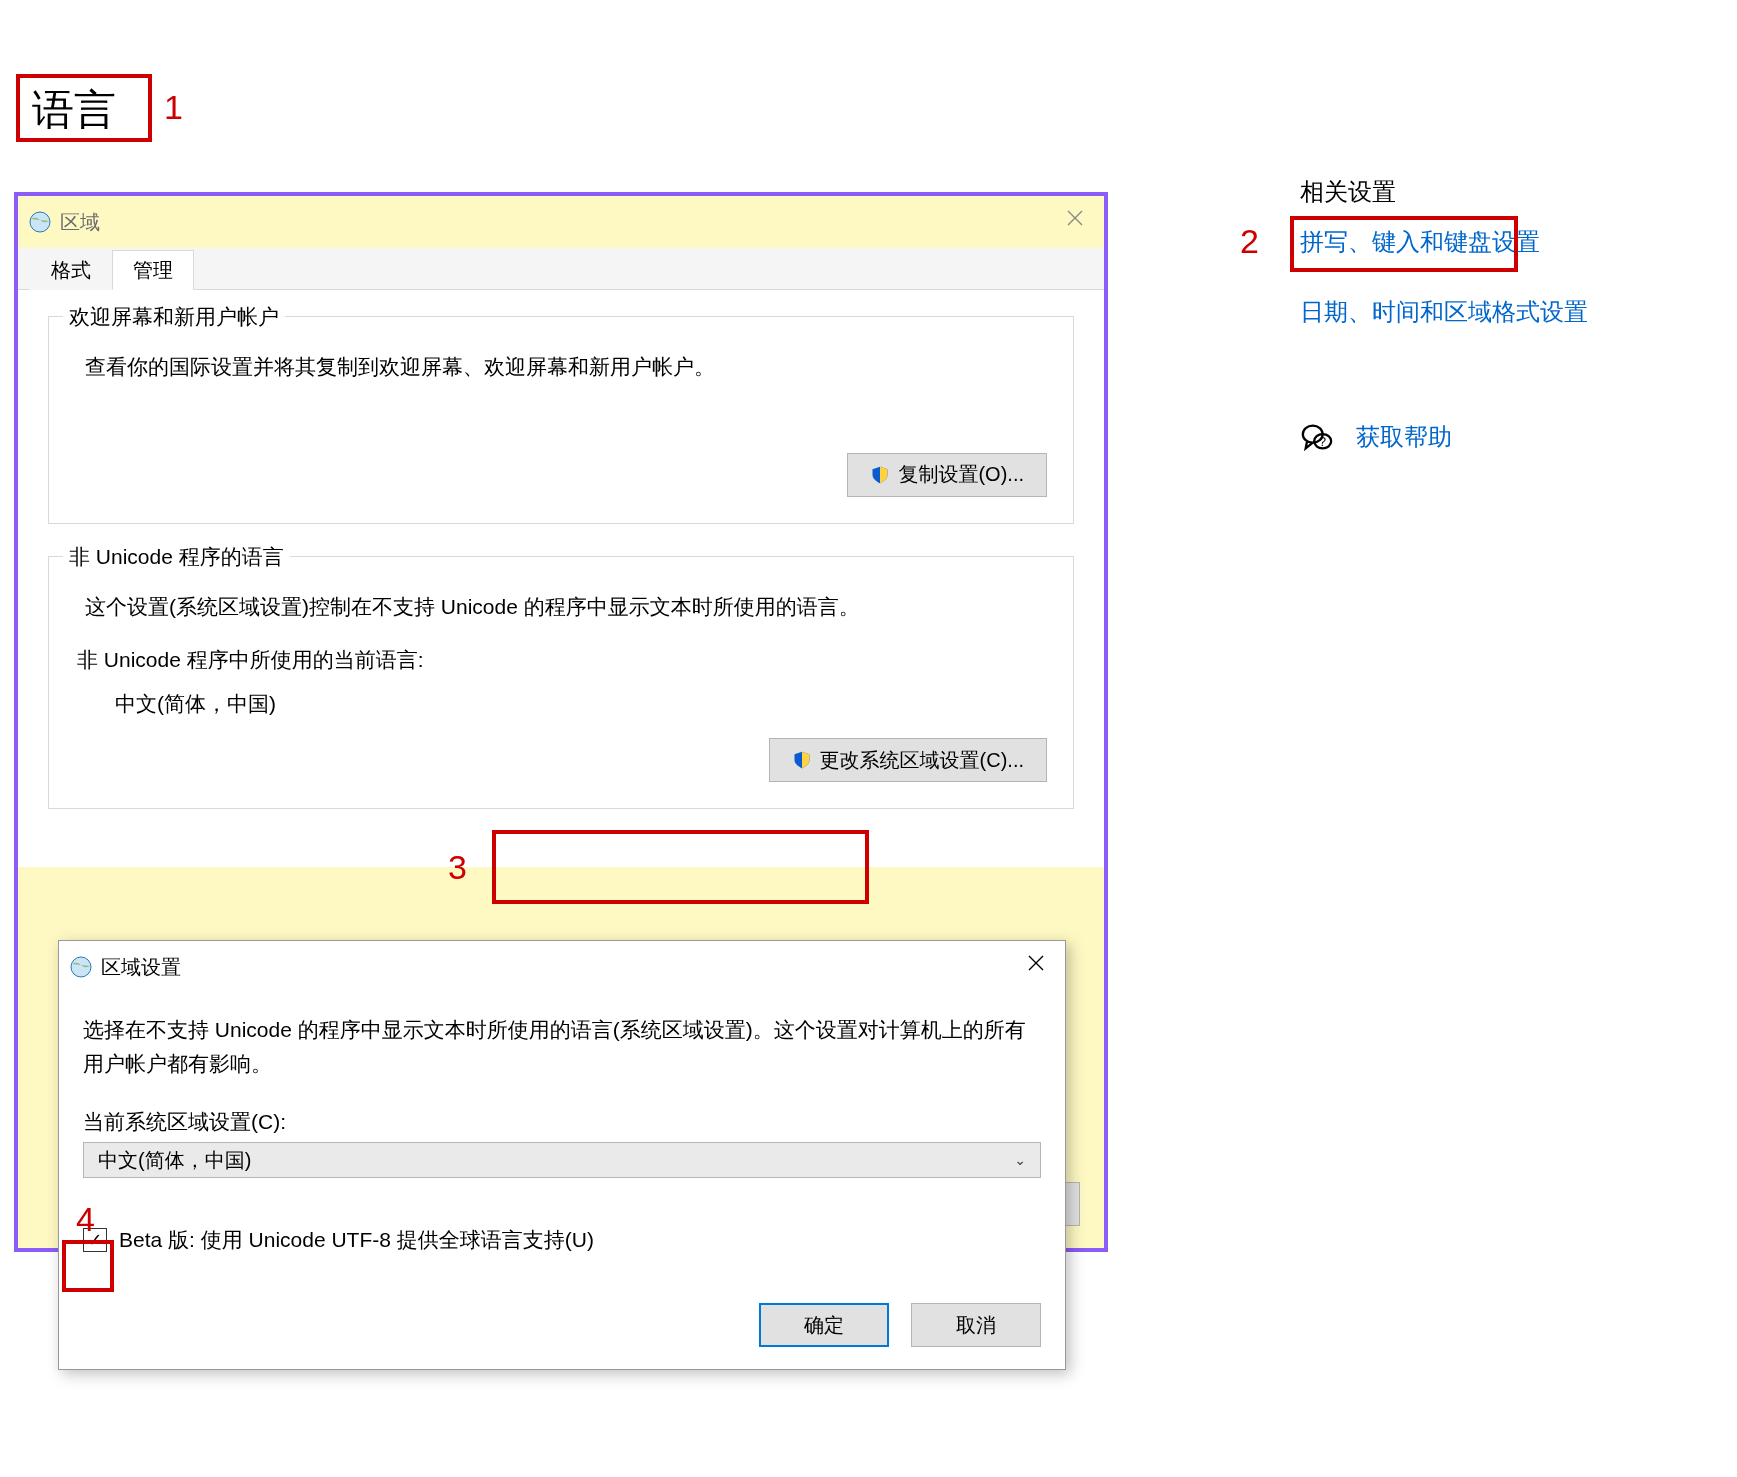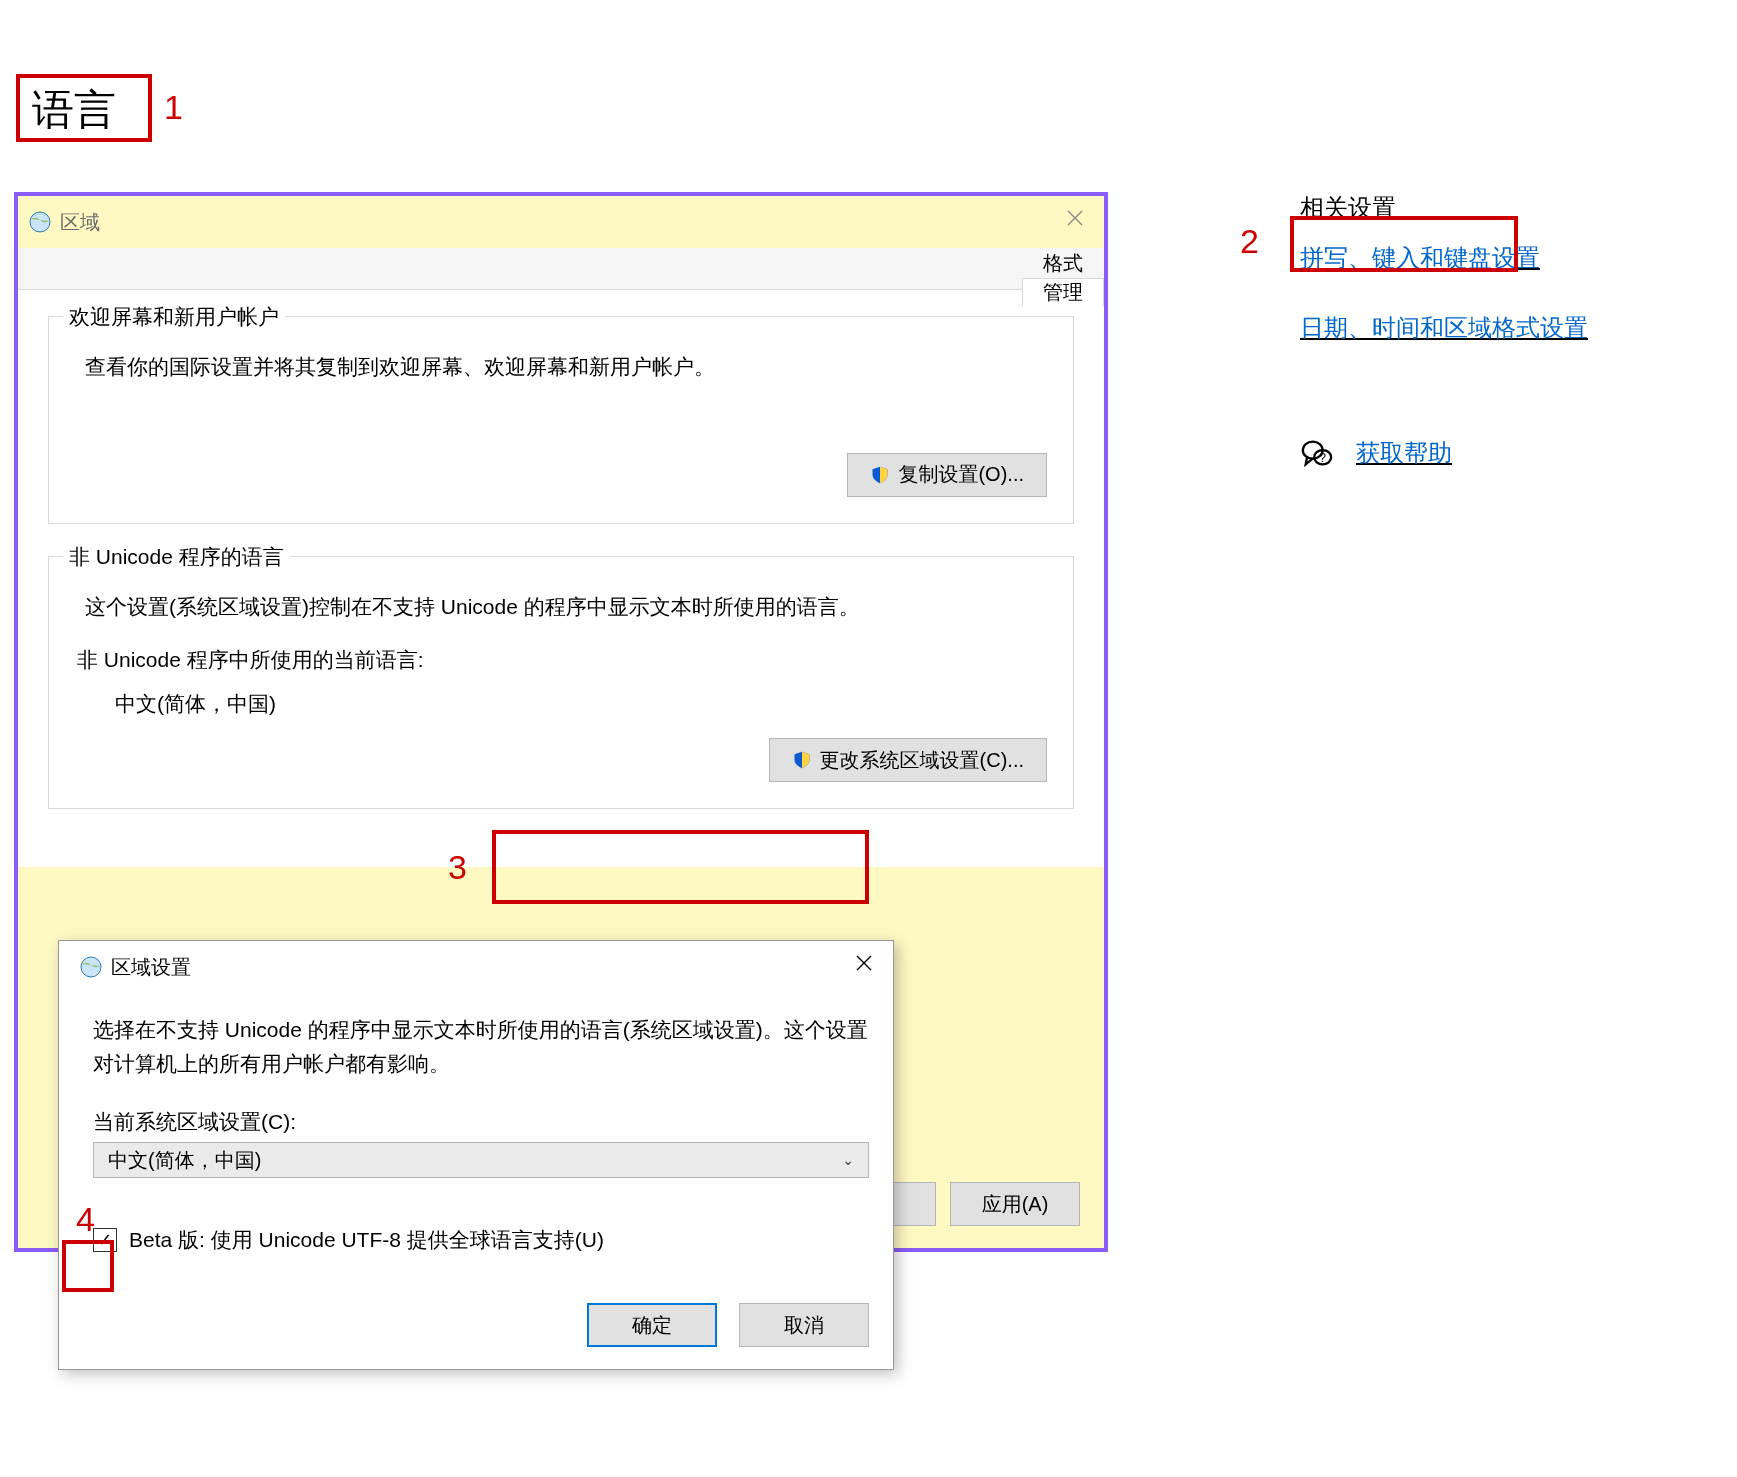--- a/index.html
+++ b/index.html
@@ -33,24 +33,23 @@
       position: absolute;
       top: 88px;
       left: 164px;
       color: #cc0000;
       font-size: 34px;
     }
 
     
     .related {
       position: absolute;
-      top: 192px;
+      top: 176px;
       left: 1300px;
       width: 380px;
-      text-decoration: underline;
     }
     .related-title {
       font-size: 24px;
       margin-bottom: 18px;
     }
     .related-link {
       color: #0066cc;
       font-size: 24px;
       margin-bottom: 38px;
       display: block;
@@ -117,21 +116,20 @@
       width: 24px; height: 24px;
     }
 
     .tabstrip {
       height: 42px;
       border-bottom: 1px solid #d9d9d9;
       background: #f5f5f5;
       display: flex;
       align-items: flex-end;
       padding-left: 12px;
-      flex-direction: column;
     }
     .tab {
       height: 40px;
       padding: 0 20px;
       display: flex;
       align-items: center;
       font-size: 20px;
       border: 1px solid transparent;
       cursor: pointer;
       background: #f5f5f5;
@@ -217,26 +215,25 @@
       display: flex;
       gap: 14px;
     }
     .region-btn-row .win-btn { width: 130px; justify-content: center; }
 
     
     .subdialog {
       position: absolute;
       top: 940px;
       left: 58px;
-      width: 836px;
+      width: 1008px;
       height: 430px;
       border: 1px solid #999;
       background: #fff;
       box-shadow: 4px 4px 14px rgba(0,0,0,.25);
-      padding-left: 10px;
     }
     .sub-text { font-size: 21px; line-height: 1.6; margin: 20px 24px 0 24px; }
     .sub-label { font-size: 21px; margin: 28px 24px 6px 24px; }
     .select-row {
       margin: 0 24px;
     }
     .fake-select {
       border: 1px solid #b5b5b5;
       background: #eaeaea;
       height: 36px;

